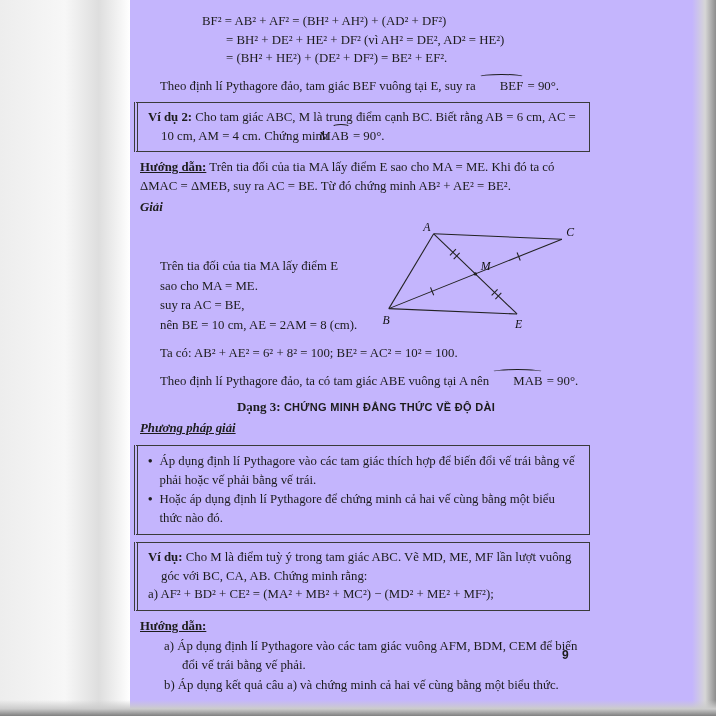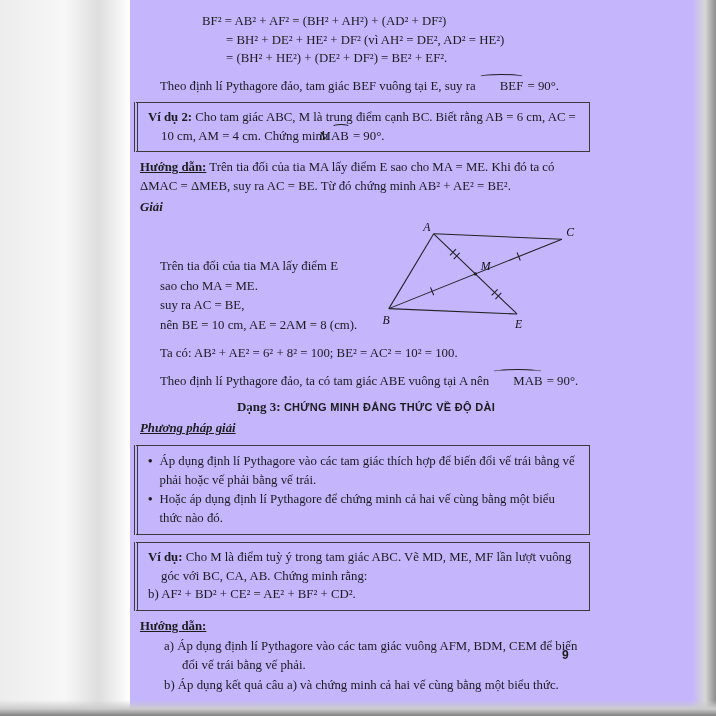--- a/index.html
+++ b/index.html
@@ -135,21 +135,21 @@
         <span>Áp dụng định lí Pythagore vào các tam giác thích hợp để biến đổi vế trái bằng vế phải hoặc vế phải bằng vế trái.</span>
       </div>
       <div class="bullet-item">
         <span class="bullet-dot">•</span>
         <span>Hoặc áp dụng định lí Pythagore để chứng minh cả hai vế cùng bằng một biểu thức nào đó.</span>
       </div>
     </div>
 
     <div class="box">
       <p class="hang"><span class="label-bold">Ví dụ:</span><span> Cho M là điểm tuỳ ý trong tam giác ABC. Vẽ MD, ME, MF lần lượt vuông góc với BC, CA, AB. Chứng minh rằng:</span></p>
-      <p>b) AF² + BD² + CE² = AE² + BF² + CD².</p>
+      <p>a) AF² + BD² + CE² = (MA² + MB² + MC²) − (MD² + ME² + MF²);</p>
     </div>
 
     <div class="hd-title-line"><span class="label-underline">Hướng dẫn:</span></div>
     <p class="hd-item">a) Áp dụng định lí Pythagore vào các tam giác vuông AFM, BDM, CEM để biến đổi vế trái bằng vế phải.</p>
     <p class="hd-item">b) Áp dụng kết quả câu a) và chứng minh cả hai vế cùng bằng một biểu thức.</p>
 
   </div>
 
   <div class="page-num">9</div>
 </div>

